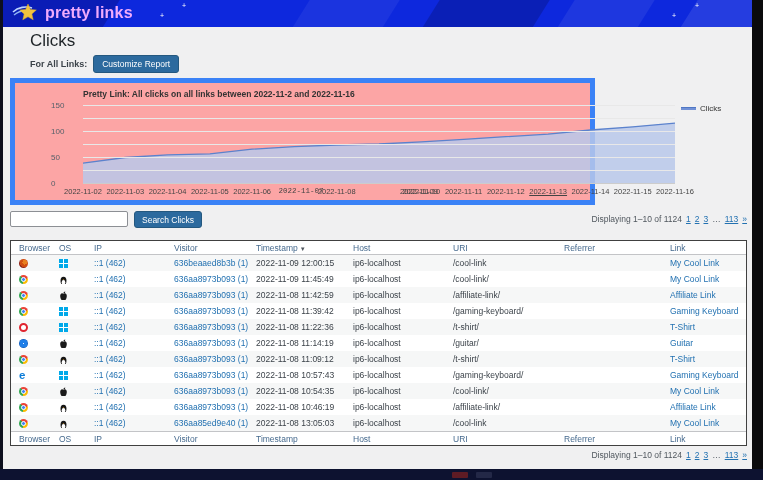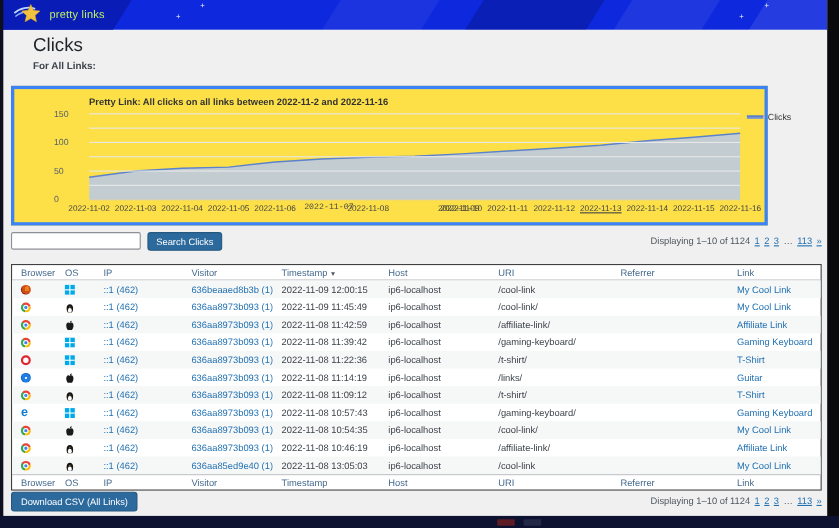--- a/index.html
+++ b/index.html
@@ -16,31 +16,31 @@
   
   .banner { position:absolute; left:0; top:0; width:752px; height:27px; background:#0d28dd; overflow:hidden; z-index:20; }
   .banner .stripe { position:absolute; top:-12px; height:55px; transform:skewX(-32deg); }
   .s1 { left:-60px; width:170px; background:#0a1cb6; }
   .s2 { left:300px; width:90px;  background:rgba(255,255,255,0.06); }
   .s3 { left:430px; width:110px; background:rgba(0,0,45,0.22); }
   .s4 { left:565px; width:80px;  background:rgba(255,255,255,0.07); }
   .s5 { left:688px; width:70px;  background:rgba(255,255,255,0.10); }
   .sparkle { position:absolute; color:#fff; font-size:7px; line-height:7px; }
   .logo { position:absolute; left:12px; top:3px; display:flex; align-items:center; gap:5px; }
-  .logo-text { color:#bef264; font-size:10px; font-weight:normal; letter-spacing:.2px; }
+  .logo-text { color:#f0abfc; font-size:16px; font-weight:bold; letter-spacing:.2px; }
 
   
   .page-title { position:absolute; left:30px; top:31px; font-size:17px; font-weight:500; color:#1d2327; }
   .controls { position:absolute; left:30px; top:55px; display:flex; align-items:center; gap:6px; }
   .for-links-label { font-size:9px; font-weight:bold; color:#3c434a; }
   .btn { display:inline-block; background:#2c6a9e; border:1px solid #24587f; color:#fff; font-size:8.5px;
          padding:3px 8px; border-radius:3px; cursor:pointer; font-family:"Liberation Sans", sans-serif; }
 
   
-  .chart-panel { position:absolute; left:10px; top:78px; width:688px; height:127px; background:#fde047; border:3px solid #3b82f6; }
+  .chart-panel { position:absolute; left:10px; top:78px; width:585px; height:127px; background:#fca5a5; border:5px solid #3b82f6; }
   .chart-title { position:absolute; left:68px; top:6px; font-size:8.5px; font-weight:bold; color:#333; }
   .plot { position:absolute; left:68px; top:22px; width:592px; height:78px; }
   .gridline { position:absolute; left:0; width:592px; height:1px; background:#e8e8e8; }
   .gridline.zero { background:#cccccc; }
   .ylabel { position:absolute; width:26px; text-align:left; font-size:8px; color:#57606a; }
   .xlabel { position:absolute; top:104px; transform:translateX(-50%); font-size:7.5px; color:#444; white-space:nowrap; }
   .area-svg { position:absolute; left:0; top:0; }
   .legend { position:absolute; left:666px; top:21px; display:flex; align-items:center; gap:4px; }
   .legend-swatch { width:15px; height:3px; background:#7191d6; border-top:1px solid #4f77c4; }
   .legend-label { font-size:8px; color:#333; }
@@ -104,20 +104,21 @@
       <polygon points="16,1 18.4,6.4 24.3,7 19.9,11 21.2,16.8 16,13.8 10.8,16.8 12.1,11 7.7,7 13.6,6.4" fill="#f2c23e" stroke="#d9a626" stroke-width="0.5"></polygon>
     </svg>
     <span class="logo-text">pretty links</span>
   </div>
 </div>
 
 <h1 class="page-title">Clicks</h1>
 
 <div class="controls">
   <span class="for-links-label">For All Links:</span>
+  <button class="btn">Customize Report</button>
 </div>
 
 <div class="chart-panel">
   <div class="chart-title">Pretty Link: All clicks on all links between 2022-11-2 and 2022-11-16</div>
   <div class="plot" id="plot">
     <svg class="area-svg" id="areaSvg" width="592" height="78" viewBox="0 0 592 78" preserveAspectRatio="none">
         <polygon points="0,78 0.0,58.2 42.3,52.5 84.6,49.9 126.9,48.9 169.1,44.2 211.4,41.6 253.7,40.0 296.0,39.0 338.3,36.9 380.6,34.3 422.9,31.7 465.1,29.1 507.4,25.0 549.7,21.8 592.0,18.2 592,78" fill="#b9c8ea" fill-opacity="0.85"></polygon>
         <polyline points="0.0,58.2 42.3,52.5 84.6,49.9 126.9,48.9 169.1,44.2 211.4,41.6 253.7,40.0 296.0,39.0 338.3,36.9 380.6,34.3 422.9,31.7 465.1,29.1 507.4,25.0 549.7,21.8 592.0,18.2" fill="none" stroke="#5b82cd" stroke-width="1.3"></polyline>
       </svg>
   <div class="gridline zero" style="top: 78px;"></div>
@@ -247,21 +248,21 @@
       </div>
       <div class="trow drow">
         <div class="cell"><span class="ic ic-safari"></span></div>
         <div class="cell"><span class="ic ic-apple"><svg viewBox="0 0 10 12">
               <path d="M5 3 C4 2 2.5 2.2 1.8 3.4 C0.8 5 1.5 8.5 3 10 C3.7 10.7 4.3 10.7 5 10.4 C5.7 10.7 6.3 10.7 7 10 C8.5 8.5 9.2 5 8.2 3.4 C7.5 2.2 6 2 5 3 Z M5 2.5 C5 1.4 5.8 0.6 6.9 0.5 C7 1.6 6.1 2.5 5 2.5 Z" fill="#1a1a1a"></path>
             </svg></span></div>
         <div class="cell"><a>::1 (462)</a></div>
         <div class="cell"><a>636aa8973b093 (1)</a></div>
         <div class="cell">2022-11-08 11:14:19</div>
         <div class="cell">ip6-localhost</div>
-        <div class="cell">/links/</div>
+        <div class="cell">/guitar/</div>
         <div class="cell"></div>
         <div class="cell"><a>Guitar</a></div>
       </div>
       <div class="trow drow">
         <div class="cell"><span class="ic ic-chrome"></span></div>
         <div class="cell"><span class="ic ic-linux"><svg viewBox="0 0 10 12">
               <ellipse cx="5" cy="6.3" rx="3.3" ry="4.6" fill="#161616"></ellipse>
               <ellipse cx="5" cy="8" rx="2" ry="2.5" fill="#fff"></ellipse>
               <polygon points="4,4.2 6,4.2 5,5.2" fill="#f6a821"></polygon>
               <ellipse cx="3.4" cy="10.9" rx="1.4" ry="0.8" fill="#f6a821"></ellipse>
@@ -341,21 +342,20 @@
       <div class="cell">Visitor</div>
       <div class="cell">Timestamp</div>
       <div class="cell">Host</div>
       <div class="cell">URI</div>
       <div class="cell">Referrer</div>
       <div class="cell">Link</div>
     </div>
 </div>
 
 <div class="bottomrow">
-  <button class="btn download-btn">Download CSV (All Links)</button>
   <div class="pagination" id="paginationBottom" style="top:3px">
       <span>Displaying 1–10 of 1124</span>
       <a>1</a>
       <a>2</a>
       <a>3</a>
       <span class="ellip">…</span>
       <a>113</a>
       <a>»</a>
     </div>
 </div>

